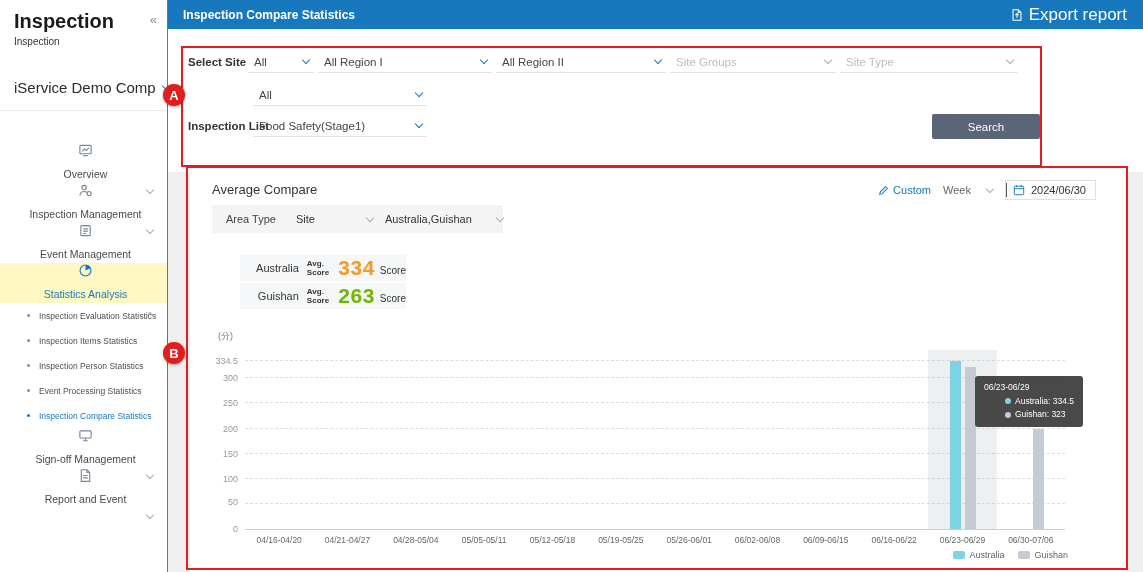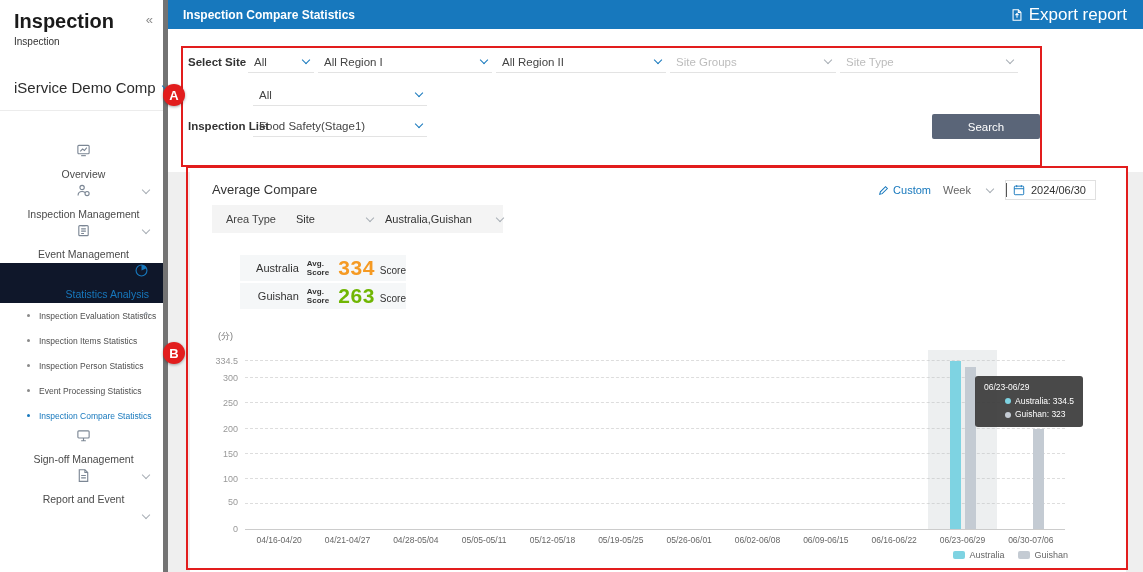--- a/index.html
+++ b/index.html
@@ -1,31 +1,31 @@
 <!DOCTYPE html>
 <html><head>
 <meta charset="utf-8">
 <title>Inspection</title>
 <style>
   * { margin:0; padding:0; box-sizing:border-box; }
   html,body { width:1143px; height:572px; }
   body { font-family:"Liberation Sans", sans-serif; position:relative; overflow:hidden; background:#fff; color:#333; }
 
   
-  .sidebar { position:absolute; left:0; top:0; width:168px; height:572px; background:#fff; border-right:5px solid #737373; z-index:5; }
+  .sidebar { position:absolute; left:0; top:0; width:168px; height:572px; background:#fff; border-right:1px solid #737373; z-index:5; }
   .sb-head { display:flex; justify-content:space-between; padding:10px 10px 0 14px; }
   .app-title { font-size:20px; font-weight:bold; color:#1a1a1a; }
   .app-subtitle { font-size:10px; color:#333; margin-top:3px; }
   .collapse { color:#8a8a8a; font-size:13px; cursor:pointer; margin-top:2px; }
   .company { margin:32px 14px 0; font-size:15px; color:#2b2b2b; display:flex; align-items:center; gap:7px; cursor:pointer; white-space:nowrap; }
   .sb-divider { border-bottom:1px solid #ececec; margin-top:14px; }
   .nav { margin-top:32px; }
   .nav-item { height:40px; display:flex; align-items:center; gap:10px; padding:0 14px 0 18px; font-size:10.5px; color:#4a4a4a; cursor:pointer; white-space:nowrap;flex-direction:column; }
   .nav-icon { width:15px; height:15px; color:#7b8694; display:inline-flex; flex:none; }
-  .nav-item.active { background:#0f172a; color:#1778bd;align-items:flex-end; }
+  .nav-item.active { background:#fef9c3; color:#1778bd; }
   .nav-item.active .nav-icon { color:#1778bd; }
   .nav-item .chev { margin-left:auto; }
   .sub-item { height:25px; display:flex; align-items:center; gap:9px; padding-left:27px; font-size:8.5px; color:#4f4f4f; cursor:pointer; white-space:nowrap; }
   .bullet { width:3px; height:3px; border-radius:50%; background:#8a8a8a; flex:none; }
   .sub-item.active { color:#1778bd; }
   .sub-item.active .bullet { background:#1778bd; }
 
   .chev { width:6px; height:6px; border-right:1.3px solid #a8aeb5; border-bottom:1.3px solid #a8aeb5; transform:rotate(45deg); display:inline-block; flex:none; margin-top:-3px; }
   .chev.up { transform:rotate(225deg); margin-top:3px; }
   .chev.blue { border-color:#1778bd; }

